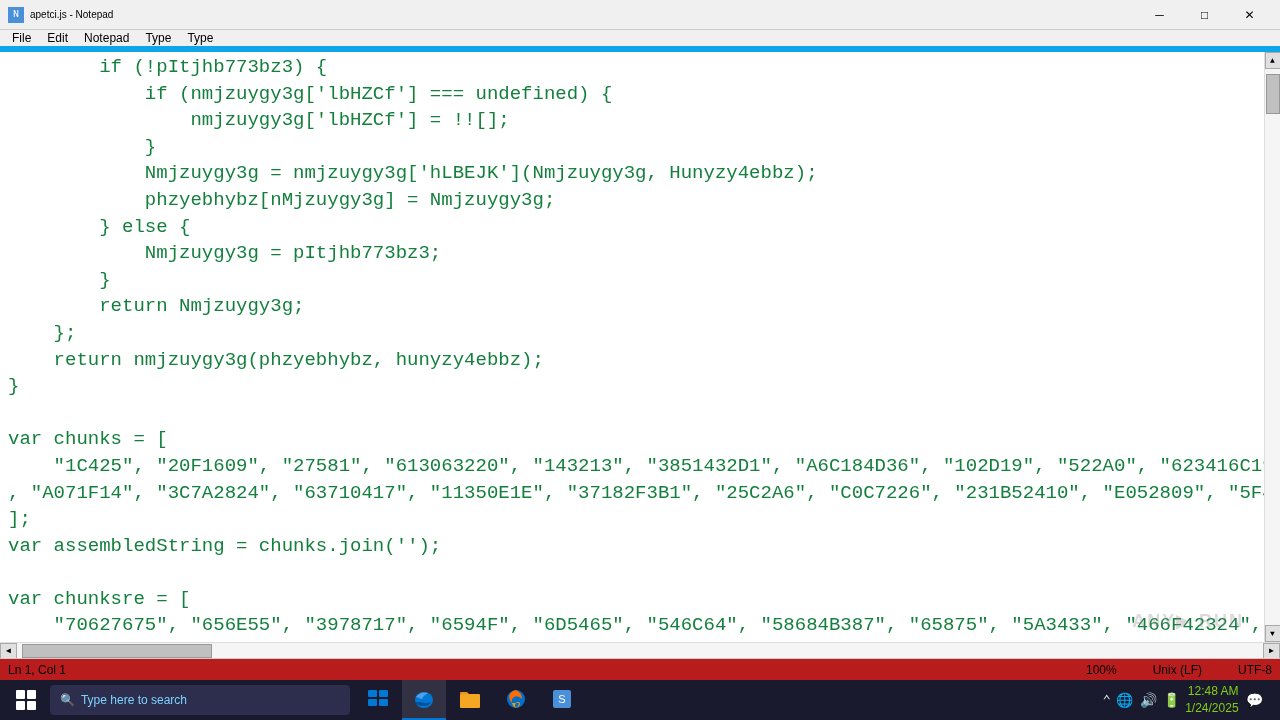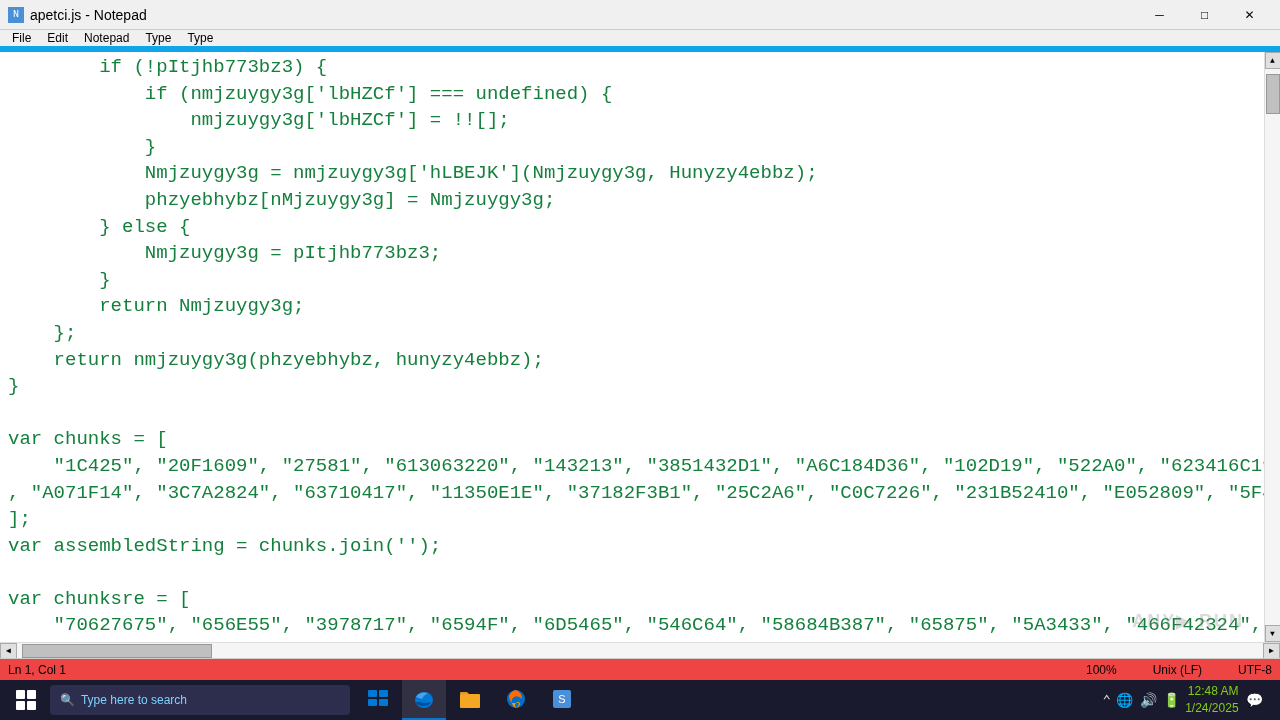--- a/index.html
+++ b/index.html
@@ -26,21 +26,21 @@
       height: 16px;
       background: #4a90d9;
       display: inline-block;
       font-size: 10px;
       color: white;
       text-align: center;
       line-height: 16px;
     }
     .title-text {
       font-family: 'Segoe UI', Arial, sans-serif;
-      font-size: 14px;
+      font-size: 10px;
       color: #000;
     }
     .title-controls {
       display: flex;
       gap: 0;
     }
     .title-btn {
       width: 45px;
       height: 30px;
       border: none;
@@ -131,21 +131,21 @@
       height: 40px;
       background: #c0c0c0;
       border: 1px solid #999;
       position: absolute;
       top: 5px;
       left: 1px;
     }
 
     
     .status-bar {
-      background: #ef4444;
+      background: #b91c1c;
       height: 22px;
       border-top: 1px solid #ccc;
       display: flex;
       align-items: center;
       padding: 0 8px;
       gap: 20px;
       flex-shrink: 0;
     }
     .status-item {
       font-family: 'Segoe UI', Arial, sans-serif;

